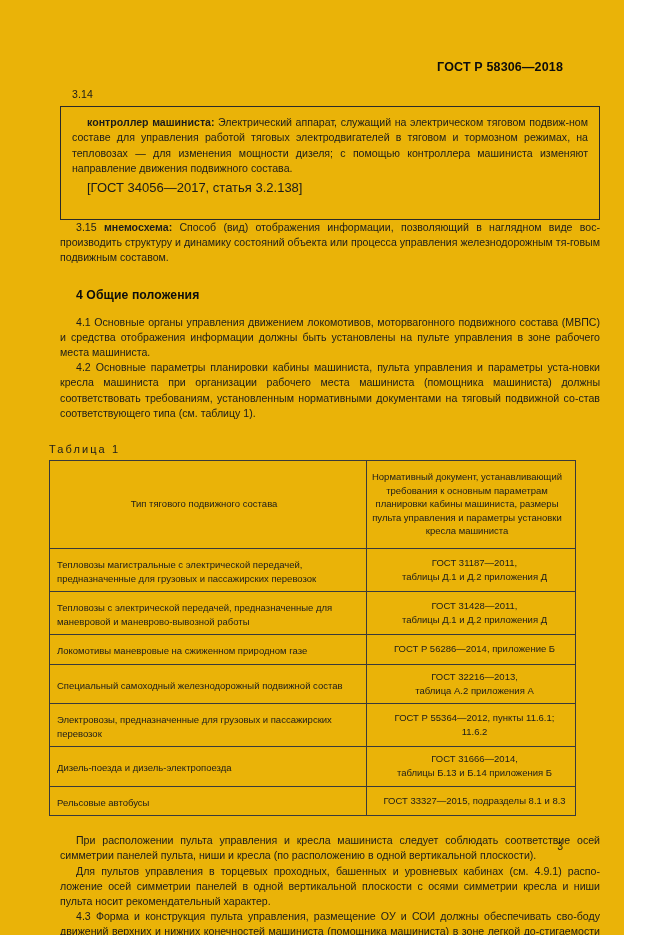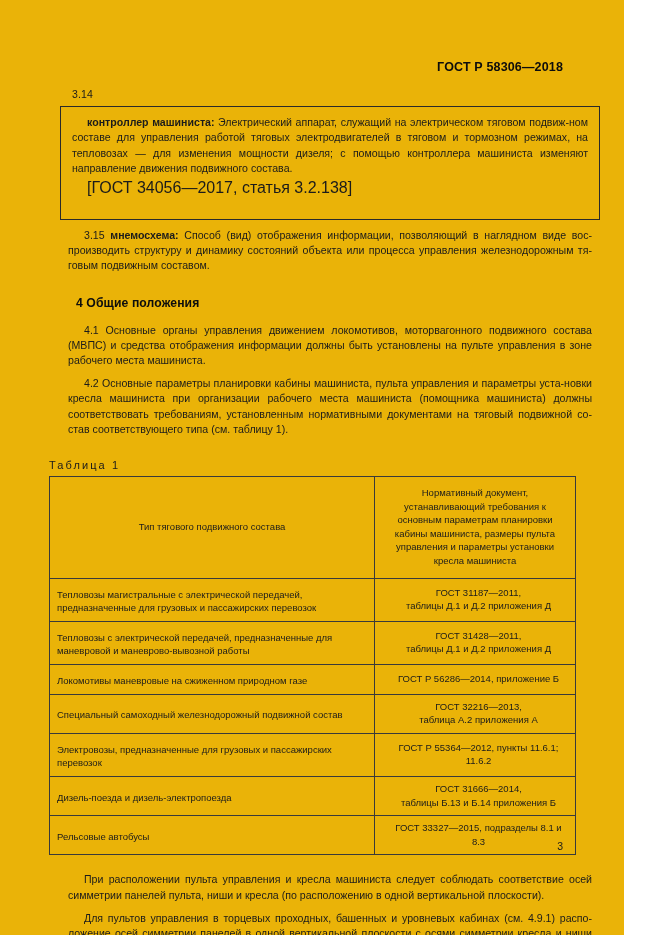--- a/index.html
+++ b/index.html
@@ -59,33 +59,33 @@
     font-size: 10.6px;
     line-height: 15.4px;
     text-align: justify;
     margin: 0;
     text-indent: 15px;
     color: #1b1b1b;
     hyphens: manual;
   }
   .definition-text b { font-weight: bold; }
   .definition-source {
-    font-size: 16px;
+    font-size: 13px;
     line-height: 15.4px;
     margin: 3px 0 0 0;
     text-indent: 15px;
     color: #1b1b1b;
   }
 
   
   p.body {
     font-size: 10.6px;
     line-height: 15.2px;
     text-align: justify;
-    margin: 8px;
+    margin: 0;
     text-indent: 16px;
     color: #1b1b1b;
   }
   p.body b { font-weight: bold; }
   .gap-after-box { margin-top: 17px; }
   .gap-small { margin-top: 1px; }
 
   h2.section-title {
     font-size: 12.2px;
     font-weight: bold;
@@ -111,21 +111,21 @@
   table.gost td {
     border: 1px solid #3a3a3a;
     font-weight: normal;
     font-size: 9.5px;
     line-height: 13.6px;
     color: #1b1b1b;
     vertical-align: middle;
   }
   table.gost th {
     text-align: center;
-    padding: 9px 8px 10px 8px;
+    padding: 9px 8px 10px 0;
   }
   table.gost th.col-type { width: 308px; }
   table.gost td.cell-type {
     text-align: left;
     padding: 9px 7px 6px 7px;
   }
   table.gost td.cell-doc {
     text-align: center;
     padding: 5px 7px 6px 14px;
   }

